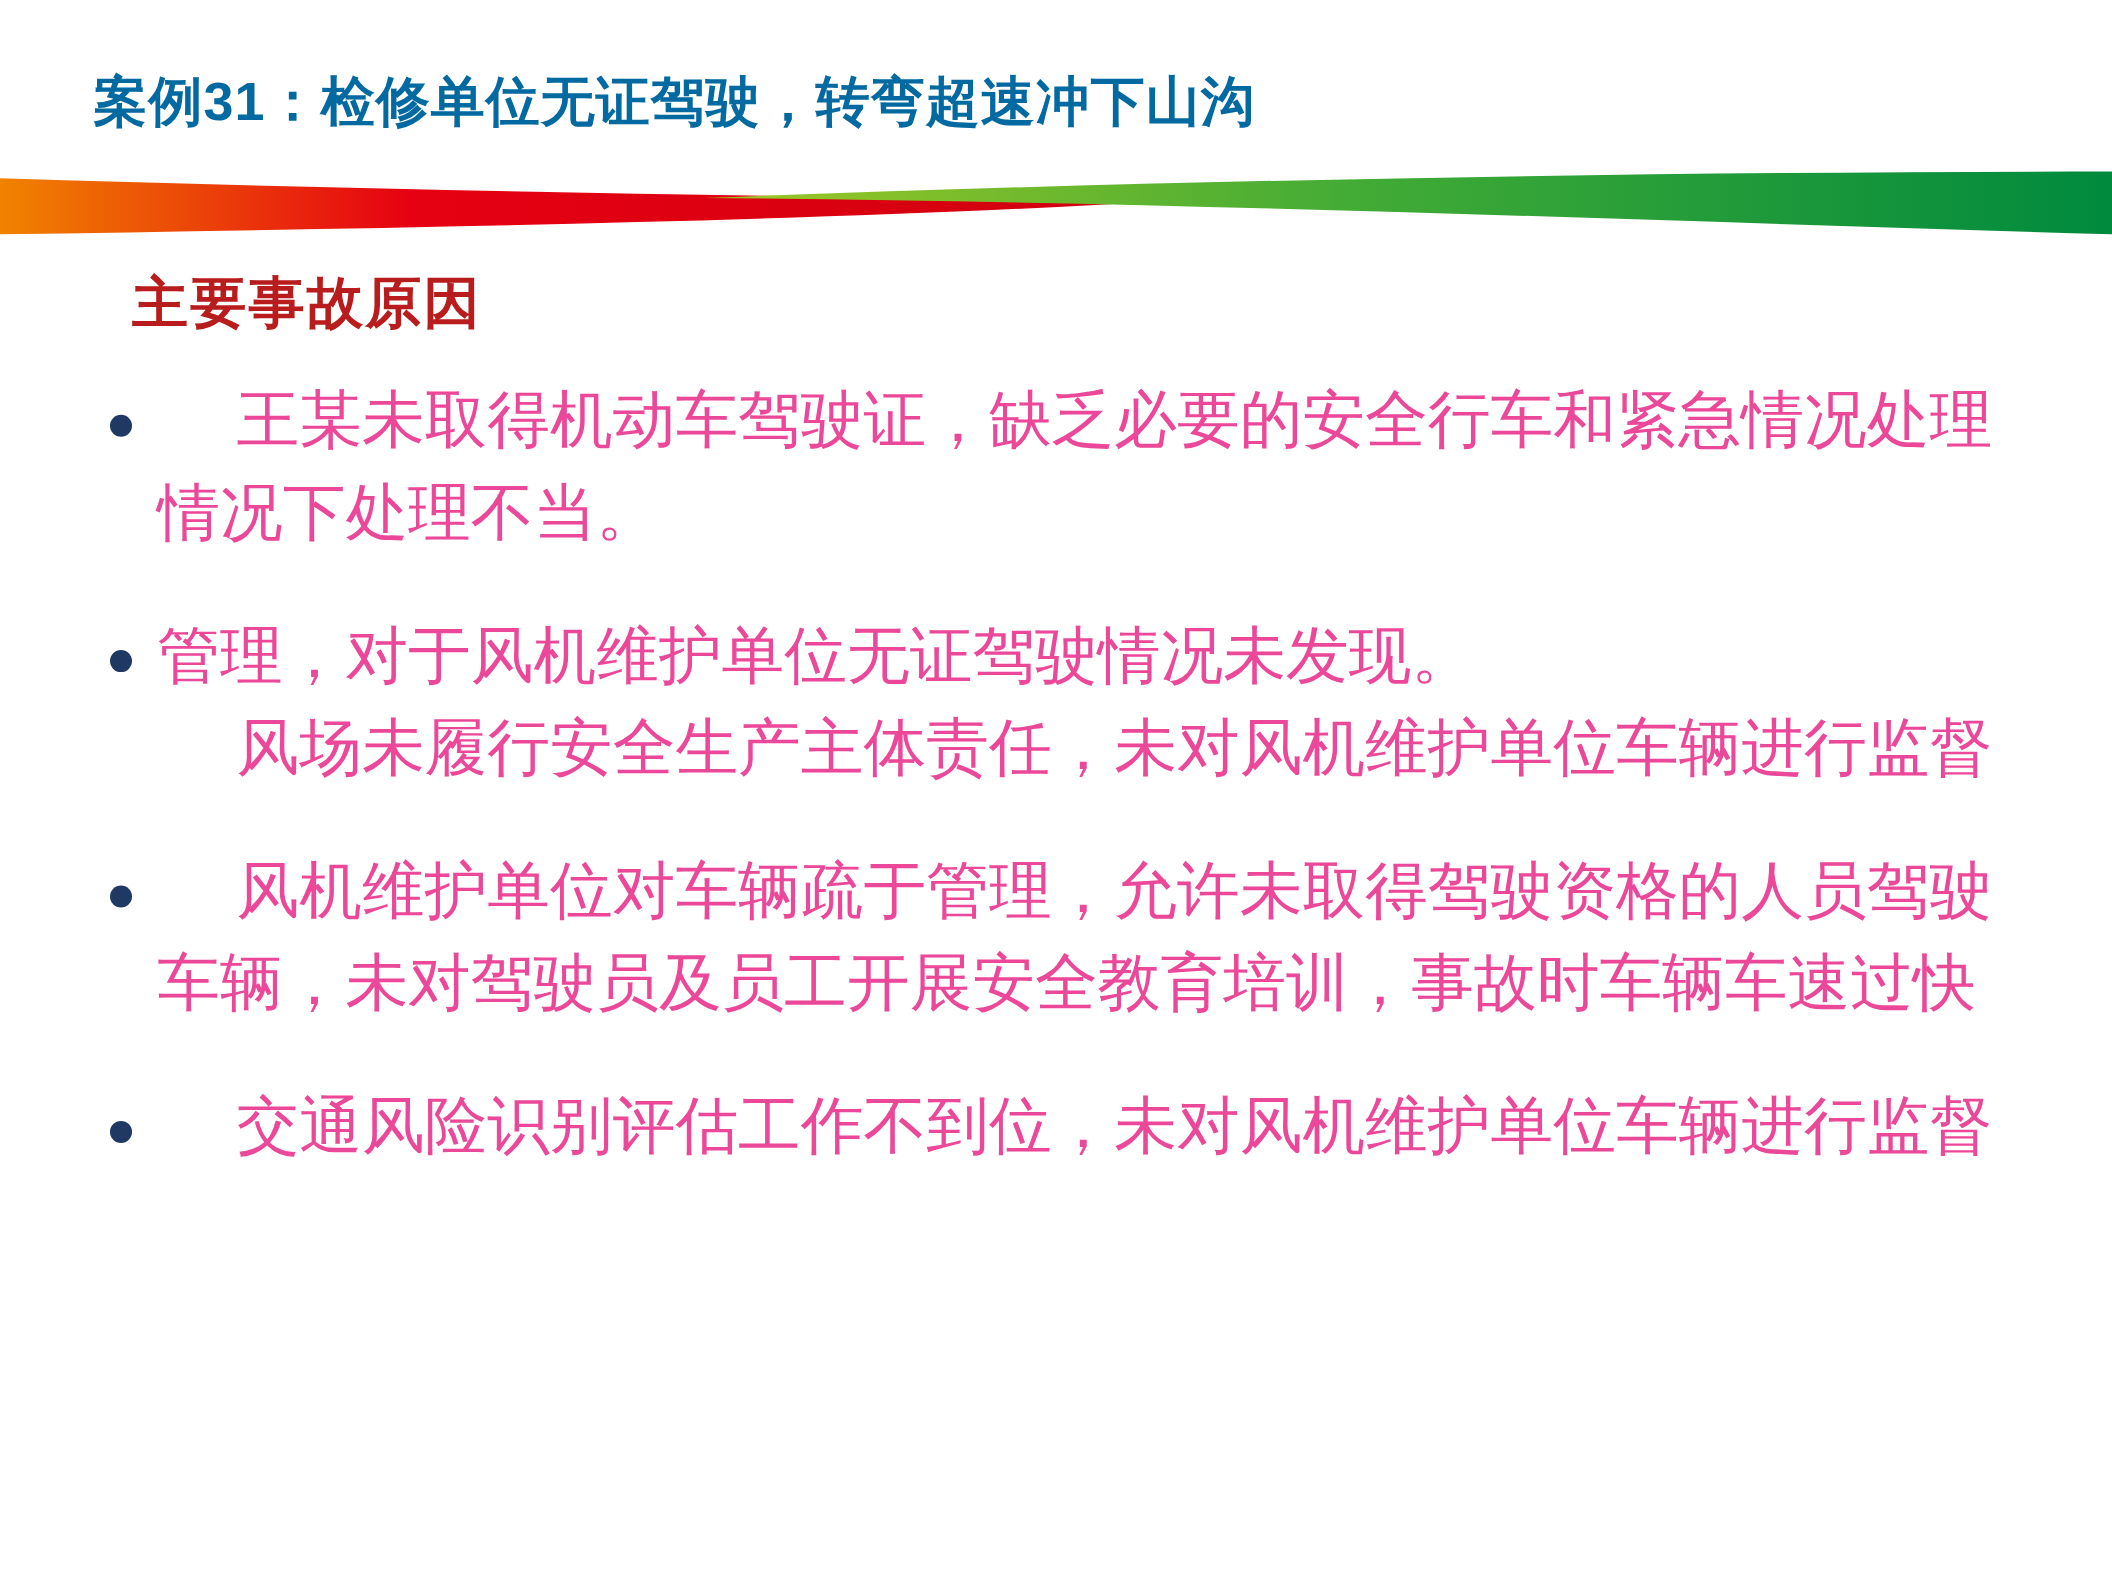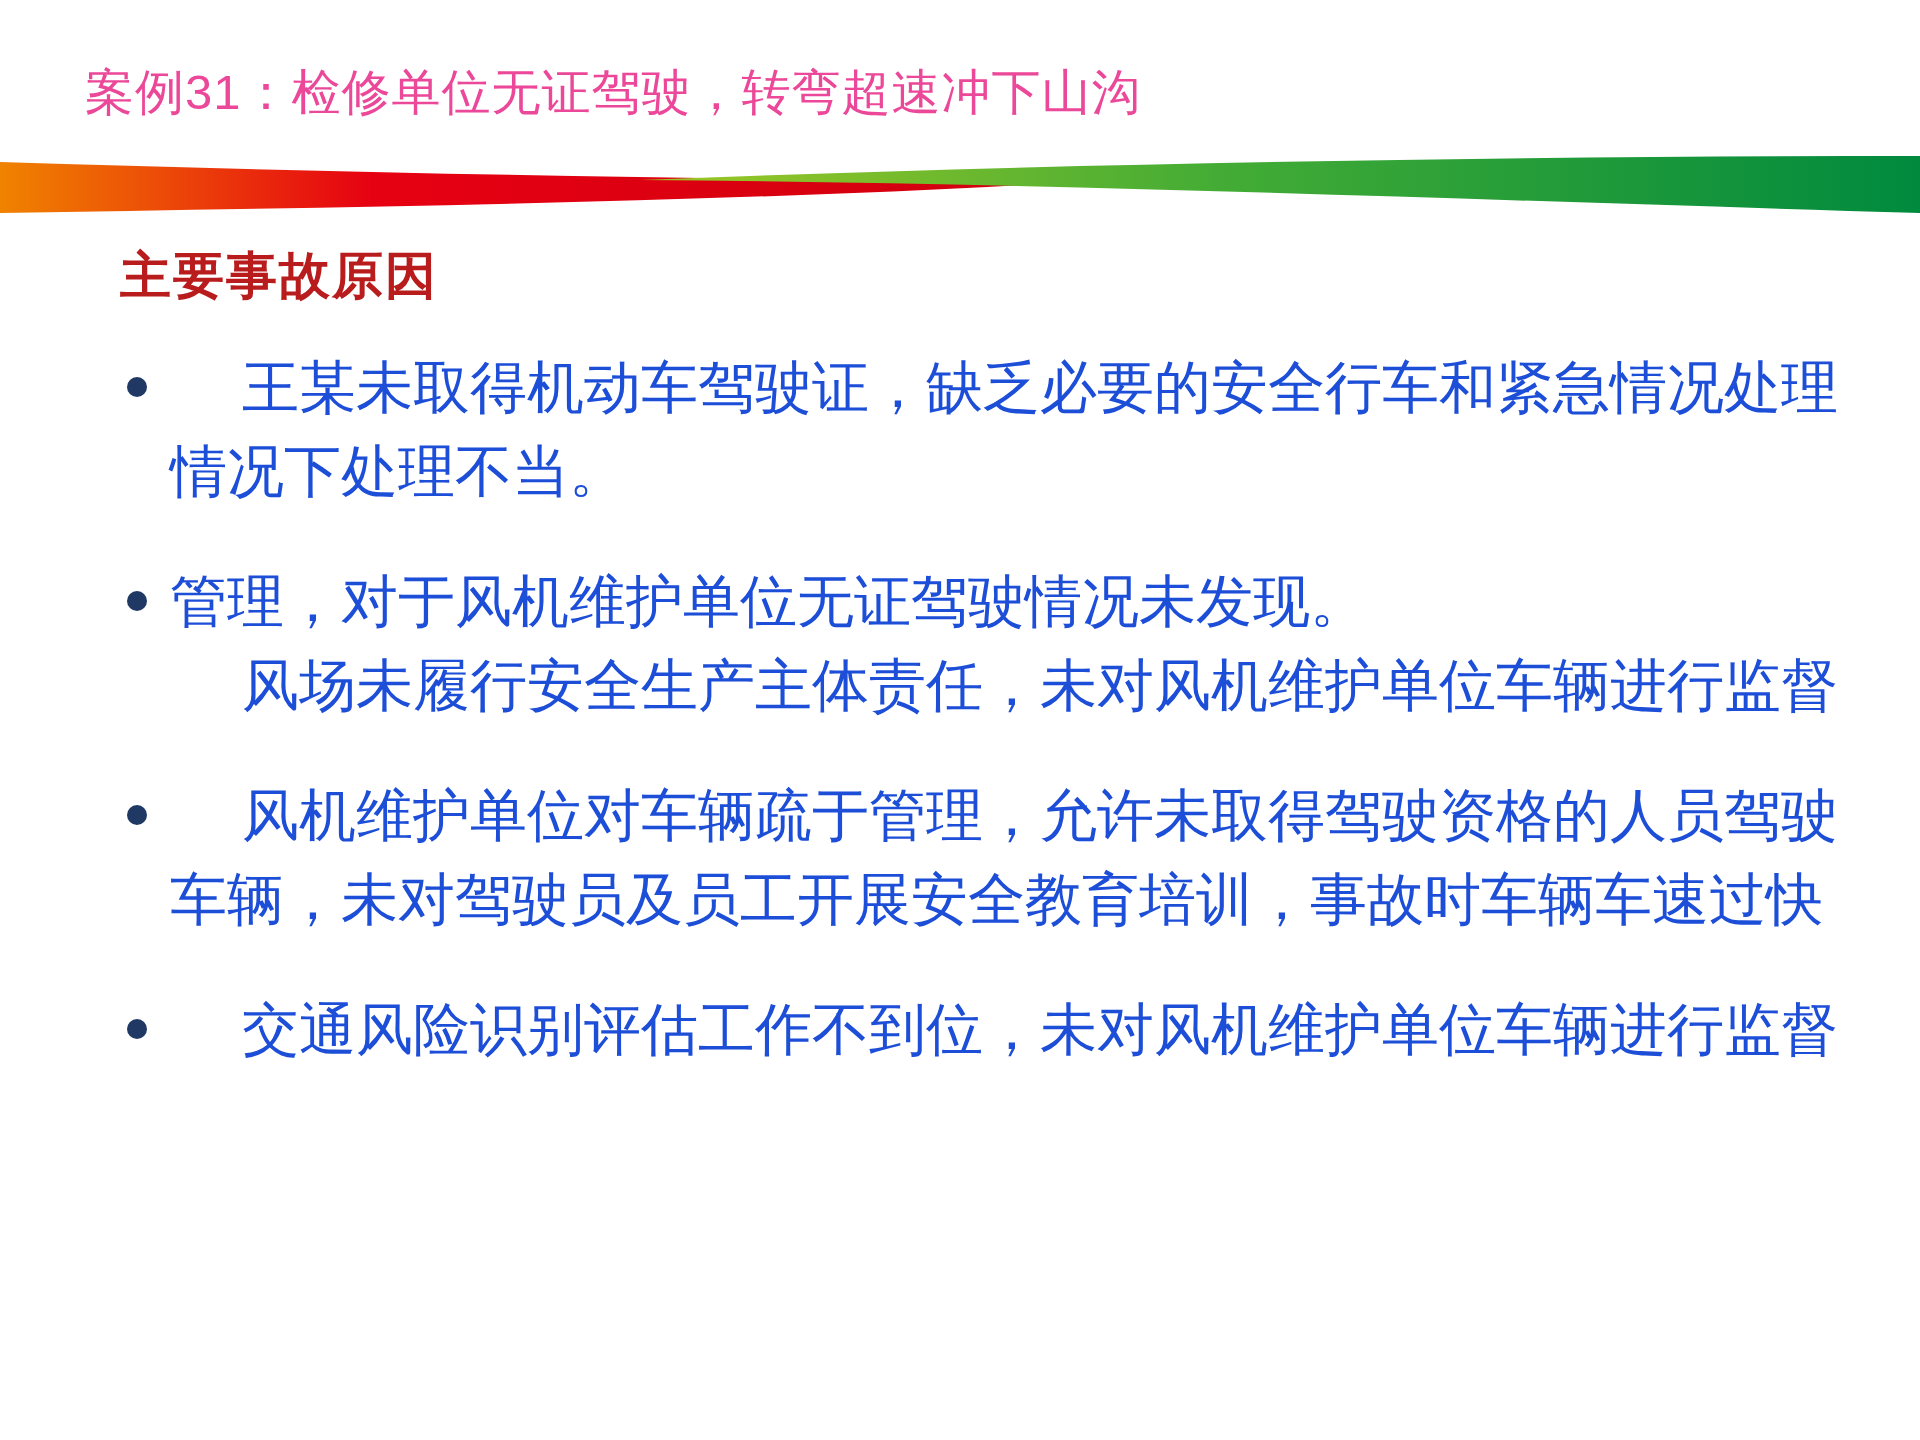--- a/index.html
+++ b/index.html
@@ -12,22 +12,22 @@
     width: 1920px;
     height: 1440px;
     overflow: hidden;
     font-family: "Liberation Sans", "DejaVu Sans", sans-serif;
   }
   .slide-title {
     position: absolute;
     left: 85px;
     top: 60px;
     font-size: 49px;
-    font-weight: 400;
-    color: #ec4899;
+    font-weight: 700;
+    color: #0369a1;
     letter-spacing: 1px;
     white-space: nowrap;
   }
   .ribbon {
     position: absolute;
     left: 0;
     top: 140px;
     width: 1920px;
     height: 110px;
     display: block;
@@ -37,25 +37,25 @@
     left: 120px;
     top: 242px;
     font-size: 51px;
     font-weight: 700;
     color: #b91c1c;
     letter-spacing: 2px;
     white-space: nowrap;
   }
   .bullets {
     position: absolute;
-    left: 170px;
+    left: 143px;
     top: 345px;
     width: 1695px;
-    color: #1d4ed8;
-    font-family: Liberation Sans, sans-serif;
+    color: #ec4899;
+    font-family: Liberation Mono, monospace;
     font-size: 57px;
     line-height: 84px;
   }
   .bullet-item {
     position: relative;
     margin: 0 0 46px 0;
   }
   .bullet-item:last-child {
     margin-bottom: 0;
   }

